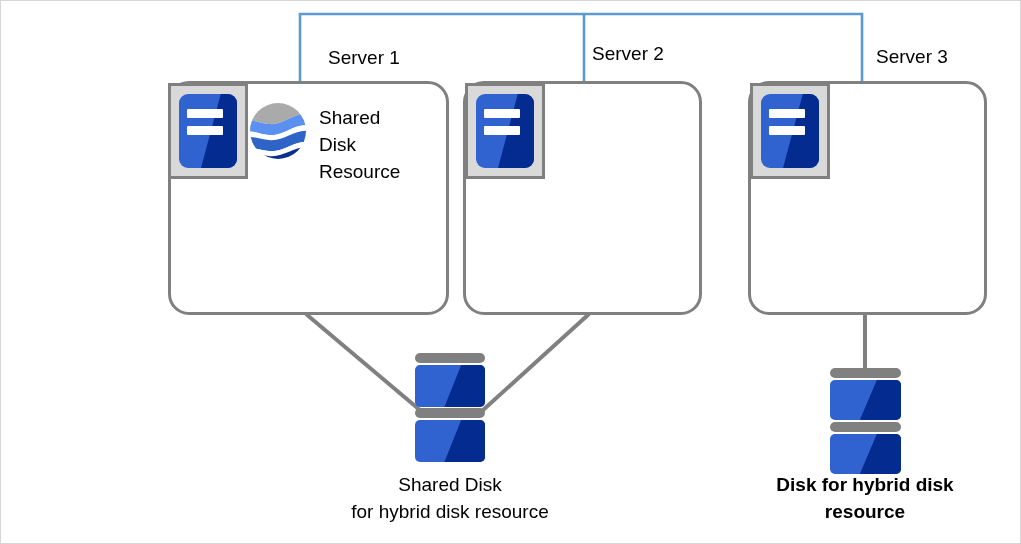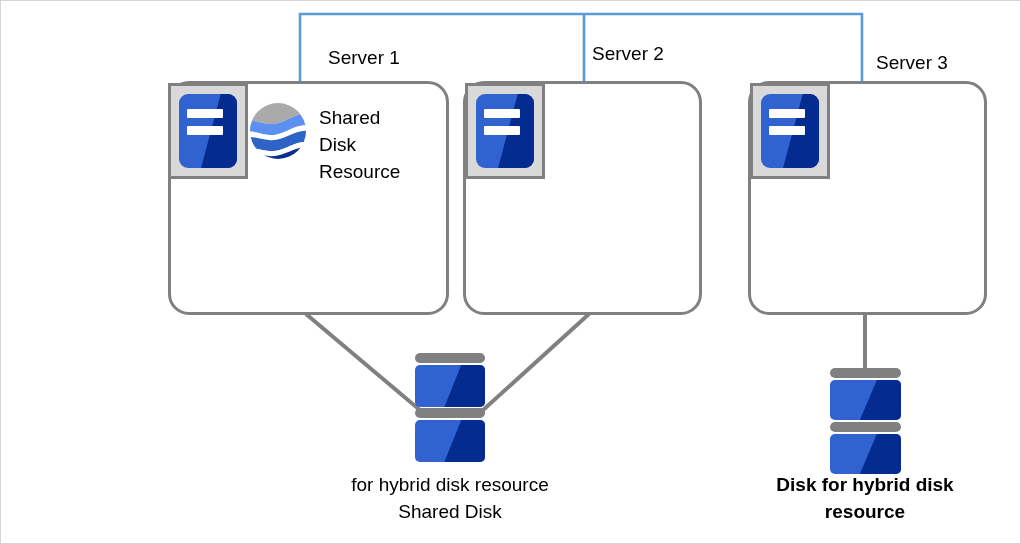--- a/index.html
+++ b/index.html
@@ -142,21 +142,21 @@
 
     <line x1="305" y1="313" x2="420" y2="410" stroke="#808080" stroke-width="4"></line>
 
     <line x1="588" y1="313" x2="481" y2="410" stroke="#808080" stroke-width="4"></line>
 
     <line x1="864" y1="313" x2="864" y2="370" stroke="#808080" stroke-width="4"></line>
   </svg>
 
   <div class="label" style="left:327px; top:47px;">Server 1</div>
   <div class="label" style="left:591px; top:43px;">Server 2</div>
-  <div class="label" style="left:875px; top:52px;">Server 3</div>
+  <div class="label" style="left:875px; top:46px;">Server 3</div>
 
   <div class="server-box" style="left:167px; top:80px; width:281px; height:234px;"></div>
   <div class="server-icon" style="left:167px; top:82px; width:80px; height:96px;">
     <div class="chassis">
       <div class="bar b1"></div>
       <div class="bar b2"></div>
     </div>
   </div>
 
   <svg class="globe" style="left:248px; top:101px;" width="58" height="58" viewBox="0 0 58 58">
@@ -204,22 +204,22 @@
     </div>
   </div>
 
   <div class="disk-stack" style="left:414px; top:352px; width:70px; height:104px;">
     <div class="disk-platter" style="top:0px; height:10px;"></div>
     <div class="disk-body" style="top:12px; height:42px;"></div>
     <div class="disk-platter" style="top:55px; height:10px;"></div>
     <div class="disk-body" style="top:67px; height:42px;"></div>
   </div>
   <div class="caption" style="left:299px; top:471px; width:300px;">
+    <div>Shared Disk</div>
     <div>for hybrid disk resource</div>
-    <div>Shared Disk</div>
   </div>
 
   <div class="disk-stack" style="left:829px; top:367px; width:71px; height:100px;">
     <div class="disk-platter" style="top:0px; height:10px;"></div>
     <div class="disk-body" style="top:12px; height:40px;"></div>
     <div class="disk-platter" style="top:54px; height:10px;"></div>
     <div class="disk-body" style="top:66px; height:40px;"></div>
   </div>
   <div class="caption" style="left:714px; top:471px; width:300px;font-weight:bold;">
     <div>Disk for hybrid disk</div>

